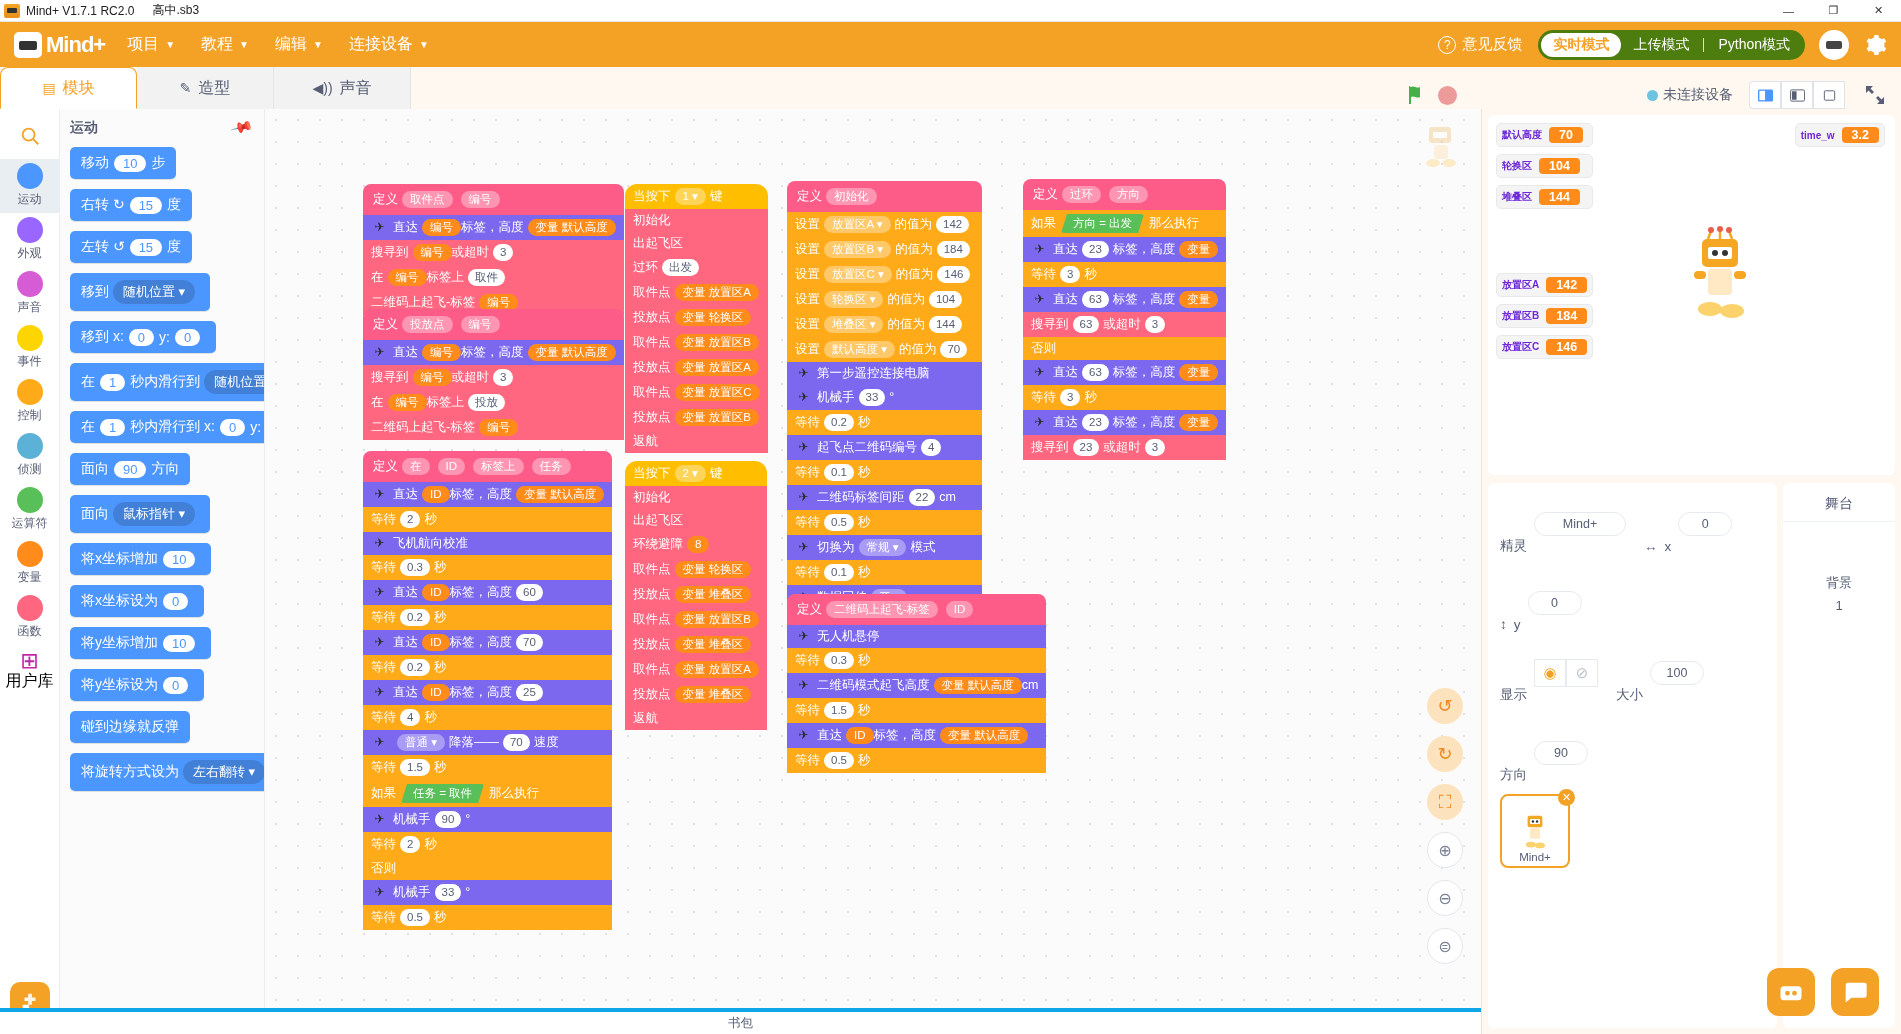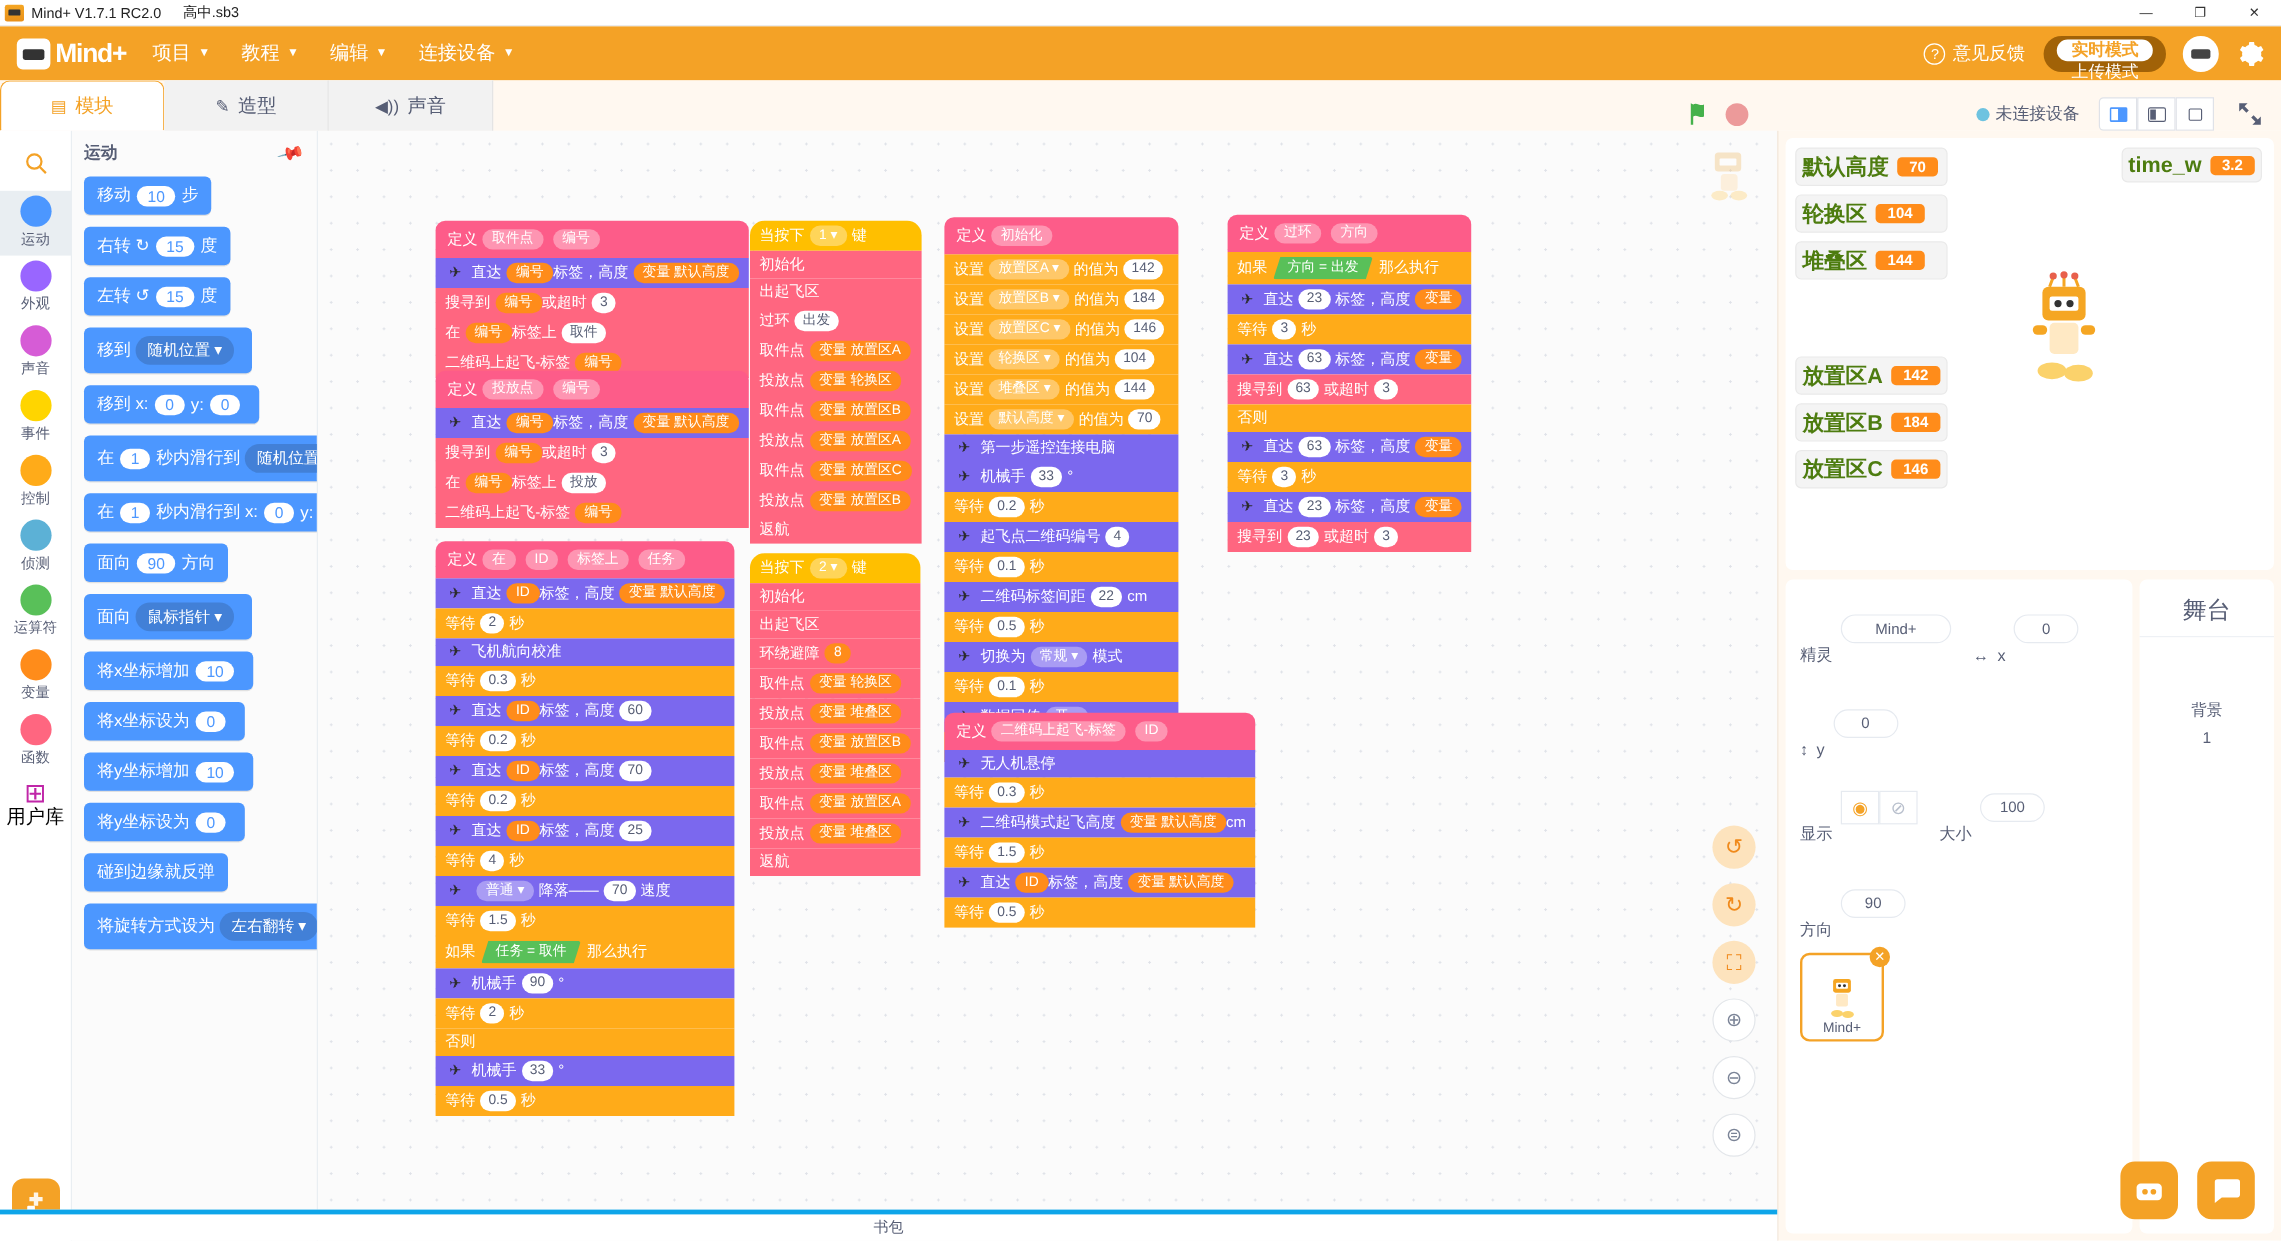--- a/index.html
+++ b/index.html
@@ -25,22 +25,22 @@
      border:2px solid #fff;}
   .logo .rob:before{content:"";position:absolute;left:3px;top:7px;width:18px;height:9px;
      background:#333;border-radius:2px;}
   .logo .txt{font-size:22px;font-weight:bold;color:#fff;margin-left:4px;letter-spacing:-1px;}
   .menuitem{font-size:16px;margin-right:26px;display:flex;align-items:center;cursor:default;}
   .caret{margin-left:6px;font-size:10px;}
   .mb-right{margin-left:auto;display:flex;align-items:center;padding-right:14px;}
   .feedback{display:flex;align-items:center;font-size:15px;margin-right:16px;}
   .qmark{width:18px;height:18px;border:1.6px solid #fff;border-radius:50%;
     display:inline-flex;align-items:center;justify-content:center;font-size:12px;margin-right:6px;}
-  .modewrap{display:flex;align-items:center;background:#a16207;border-radius:16px;height:30px;
-    padding:3px;margin-right:14px;flex-direction:column;}
+  .modewrap{display:flex;align-items:center;background:#4d7c0f;border-radius:16px;height:30px;
+    padding:3px;margin-right:14px;}
   .mode{font-size:14px;padding:0 12px;height:24px;display:flex;align-items:center;border-radius:13px;}
   .mode.active{background:#fff;color:#f4a226;font-weight:bold;}
   .divider-v{width:1px;height:14px;background:#ffd9a0;margin:0 2px;}
   .robo-btn{width:30px;height:30px;border-radius:50%;background:#fff;margin-right:14px;position:relative;}
   .robo-btn:after{content:"";position:absolute;left:7px;top:11px;width:16px;height:8px;background:#444;border-radius:2px;}
   .gear{width:24px;height:24px;color:#fff;}
 
   
   .tabstrip{height:42px;background:#fff8f0;display:flex;align-items:flex-end;position:relative;}
   .tabs{display:flex;height:42px;}
@@ -118,21 +118,21 @@
   .zb.amber{background:#fde3bd;color:#f08a1c;font-size:18px;}
   .zb.plain{background:#fff;border:1px solid #e3e6ea;color:#7b8497;font-size:16px;}
 
   
   .stagecol{width:420px;background:#fff8f0;display:flex;flex-direction:column;
      border-left:1px solid #f0e3d4;}
   .stage{height:360px;background:#fff;margin:6px 6px 0;border-radius:6px;position:relative;overflow:hidden;}
   .monitors{position:absolute;left:8px;top:8px;display:flex;flex-direction:column;gap:7px;}
   .mon{background:#f4f4f4;border:1px solid #e9e9e9;border-radius:5px;display:flex;align-items:center;
      padding:3px 5px;}
-  .mon .mn{font-size:18px;color:#4d7c0f;font-weight:bold;margin-right:7px;}
+  .mon .mn{font-size:10px;color:#6d28d9;font-weight:bold;margin-right:7px;}
   .mon .mv{background:#ff8c1a;color:#fff;border-radius:4px;padding:1px 10px;font-size:12.5px;font-weight:bold;}
   .mon-r{position:absolute;right:10px;top:8px;}
   .stage-sprite{position:absolute;left:196px;top:110px;width:72px;height:102px;}
 
   
   .spritepane{flex:1;display:flex;margin:8px 6px 6px;gap:6px;}
   .spr-left{flex:1;background:#fff;border-radius:6px;display:flex;flex-direction:column;}
   .spr-info{display:flex;align-items:center;padding:10px 12px 0;gap:18px;flex-wrap:wrap;}
   .fi{display:flex;align-items:center;font-size:13.5px;color:#575e75;}
   .fi .lbl{margin-right:7px;margin-top:44px;}
@@ -144,21 +144,21 @@
      justify-content:center;font-size:15px;color:#b9c0cd;}
   .eyeb.on{color:#f4a226;border-color:#e6eaf0;}
   .spr-list{padding:10px 12px;display:flex;gap:10px;}
   .spr-card{width:70px;height:74px;border:2px solid #f4a226;border-radius:8px;background:#fff;
      position:relative;display:flex;flex-direction:column;align-items:center;justify-content:center;}
   .spr-card .x{position:absolute;right:-7px;top:-7px;width:17px;height:17px;border-radius:50%;
      background:#f4a226;color:#fff;font-size:11px;display:flex;align-items:center;justify-content:center;}
   .spr-card .nm{font-size:11.5px;color:#575e75;position:absolute;bottom:3px;}
   .spr-right{width:112px;background:#fff;border-radius:6px;display:flex;flex-direction:column;
      align-items:center;}
-  .spr-right .hd{font-size:20px;color:#575e75;padding:12px 0 8px;}
+  .spr-right .hd{font-size:14px;color:#575e75;padding:12px 0 8px;}
   .spr-right .sep{width:100%;height:1px;background:#eef1f5;}
   .spr-right .bg{font-size:13px;color:#575e75;margin-top:52px;}
   .spr-right .bn{font-size:13px;color:#575e75;margin-top:6px;}
 
   
   .bottombar{position:absolute;left:0;bottom:0;width:1481px;height:26px;background:#fff;
      border-top:4px solid #0ea5e9;display:flex;align-items:center;justify-content:center;
      font-size:12.5px;color:#575e75;}
   
   .fab{position:absolute;bottom:18px;width:48px;height:48px;border-radius:12px;

